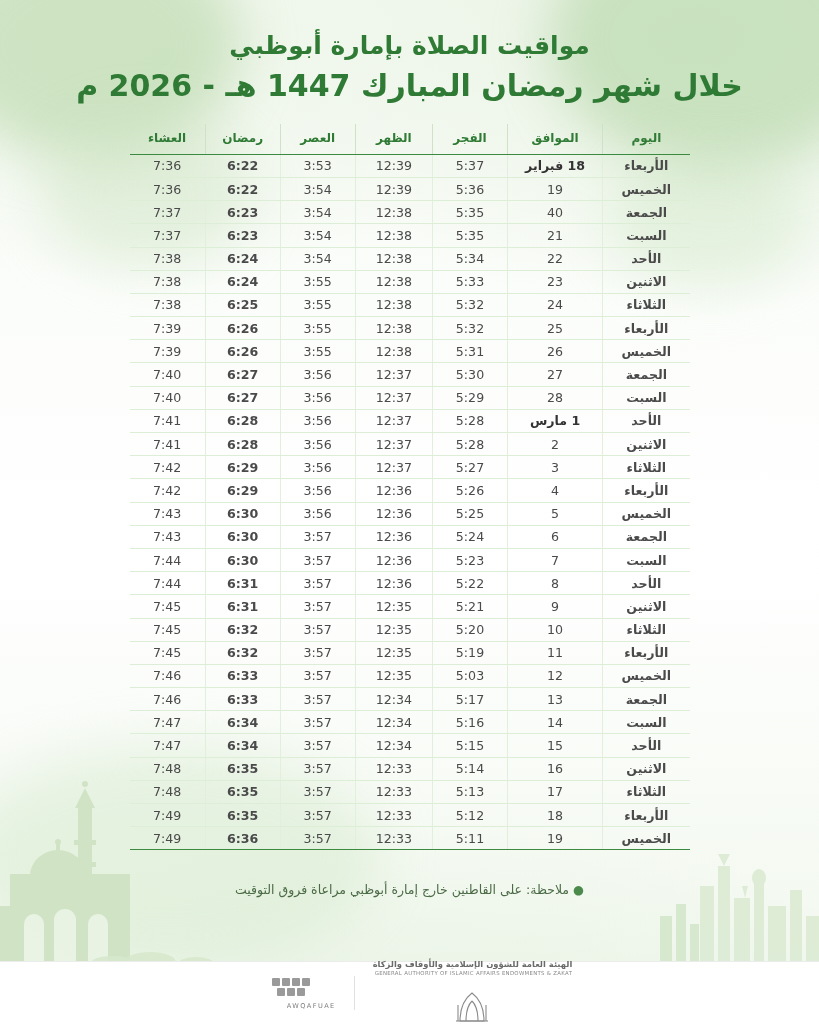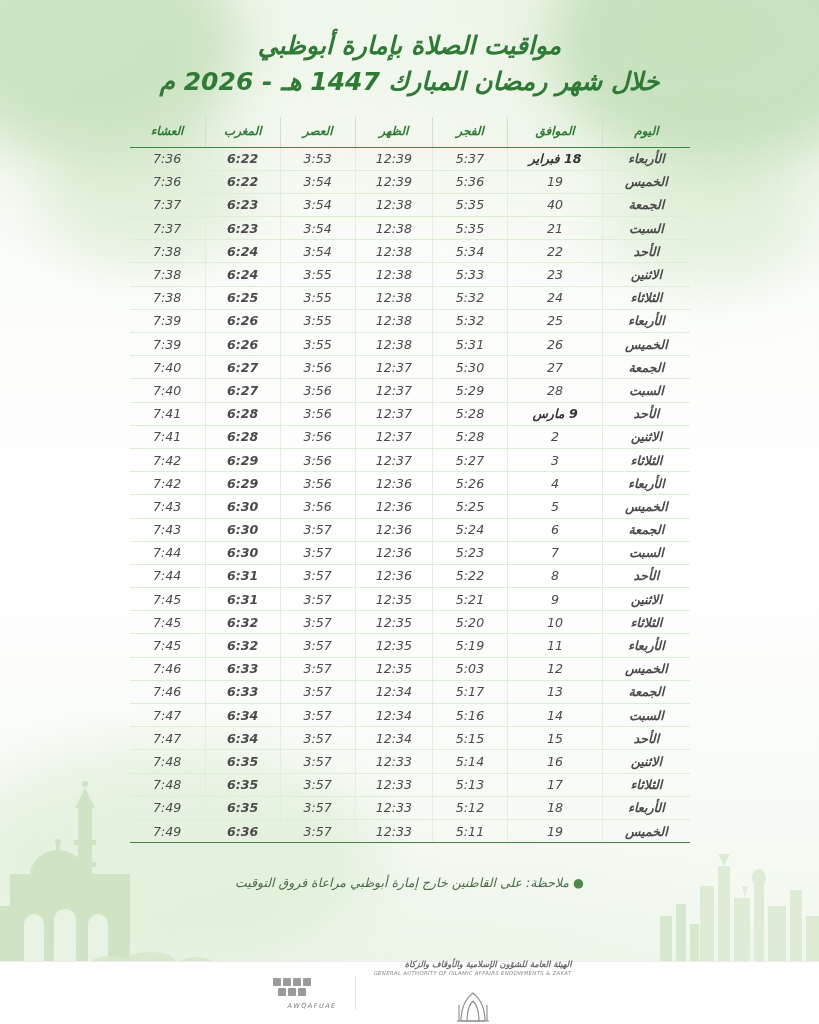--- a/index.html
+++ b/index.html
@@ -17,21 +17,20 @@
   .page {
     position: relative;
     width: 819px;
     height: 1024px;
     background:
       radial-gradient(ellipse 520px 320px at 20% 6%, #eef6ea 0%, rgba(238,246,234,0) 70%),
       radial-gradient(ellipse 620px 380px at 85% 4%, #e9f3e4 0%, rgba(233,243,228,0) 72%),
       radial-gradient(ellipse 700px 300px at 50% 100%, #eaf4e6 0%, rgba(234,244,230,0) 70%),
       linear-gradient(180deg, #f3f8ef 0%, #fbfdfa 28%, #ffffff 55%, #f4f9f1 88%, #eef5ea 100%);
     overflow: hidden;
-    font-style: italic;
   }
   
   .blob {
     position: absolute;
     border-radius: 50%;
     filter: blur(26px);
     pointer-events: none;
   }
   .blob.b1 { left: -60px; top: -70px; width: 300px; height: 230px; background: rgba(176,212,160,0.55); }
   .blob.b2 { right: -70px; top: -90px; width: 340px; height: 260px; background: rgba(168,208,152,0.50); }
@@ -48,21 +47,21 @@
   }
   .title-line1 {
     font-size: 25px;
     font-weight: bold;
     color: #2f7a34;
     letter-spacing: 0.5px;
     line-height: 1.45;
     direction: rtl;
   }
   .title-line2 {
-    font-size: 25px;
+    font-size: 30px;
     font-weight: bold;
     color: #2f7a34;
     line-height: 1.45;
     direction: rtl;
   }
 
   
   .table-wrap {
     position: relative;
     z-index: 5;
@@ -274,21 +273,21 @@
           <col class="c-maghrib">
           <col class="c-isha">
       </colgroup>
       <thead>
         <tr>
           <th>اليوم</th>
           <th>الموافق</th>
           <th>الفجر</th>
           <th>الظهر</th>
           <th>العصر</th>
-          <th>المغرب</th>
+          <th>رمضان</th>
           <th>العشاء</th>
         </tr>
       </thead>
       <tbody id="tbody">
           <tr>
             <td class="day-name">الأربعاء</td>
             <td class="greg month">18 فبراير</td>
             <td>5:37</td>
             <td>12:39</td>
             <td>3:53</td>
@@ -380,21 +379,21 @@
             <td class="day-name">السبت</td>
             <td class="greg">28</td>
             <td>5:29</td>
             <td>12:37</td>
             <td>3:56</td>
             <td class="maghrib">6:27</td>
             <td>7:40</td>
           </tr>
           <tr>
             <td class="day-name">الأحد</td>
-            <td class="greg month">9 مارس</td>
+            <td class="greg month">1 مارس</td>
             <td>5:28</td>
             <td>12:37</td>
             <td>3:56</td>
             <td class="maghrib">6:28</td>
             <td>7:41</td>
           </tr>
           <tr>
             <td class="day-name">الاثنين</td>
             <td class="greg">2</td>
             <td>5:28</td>

